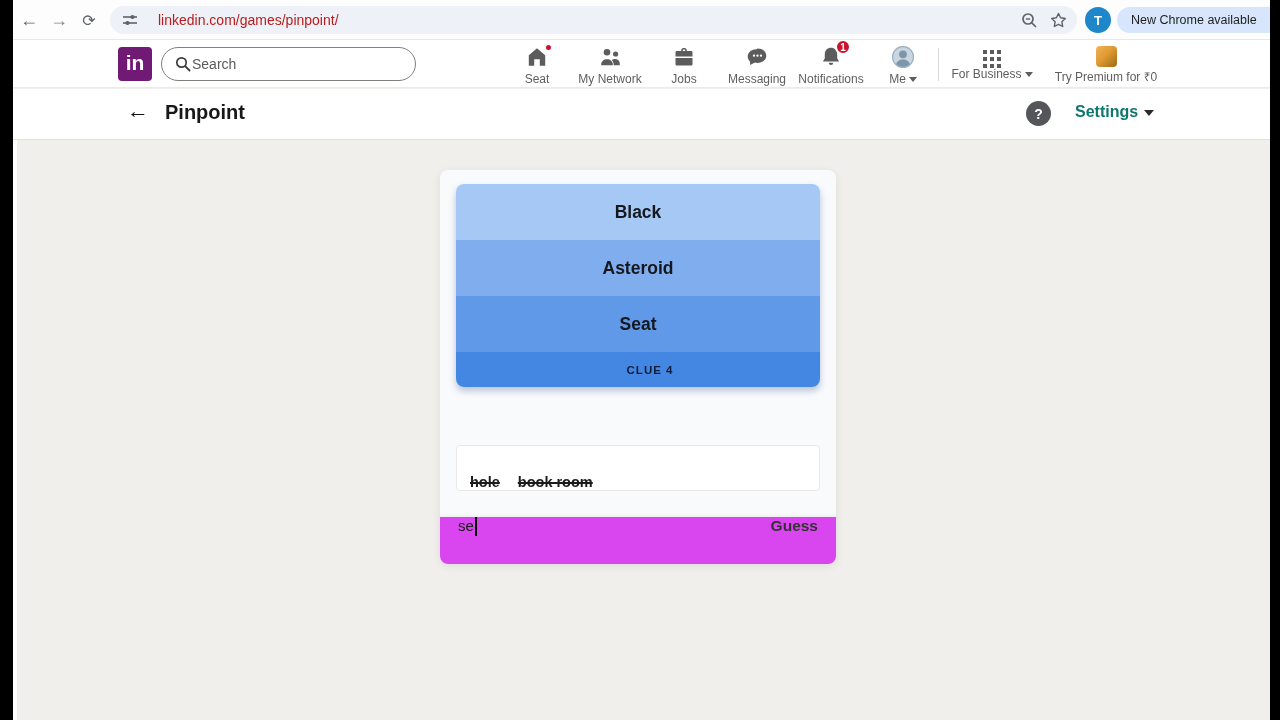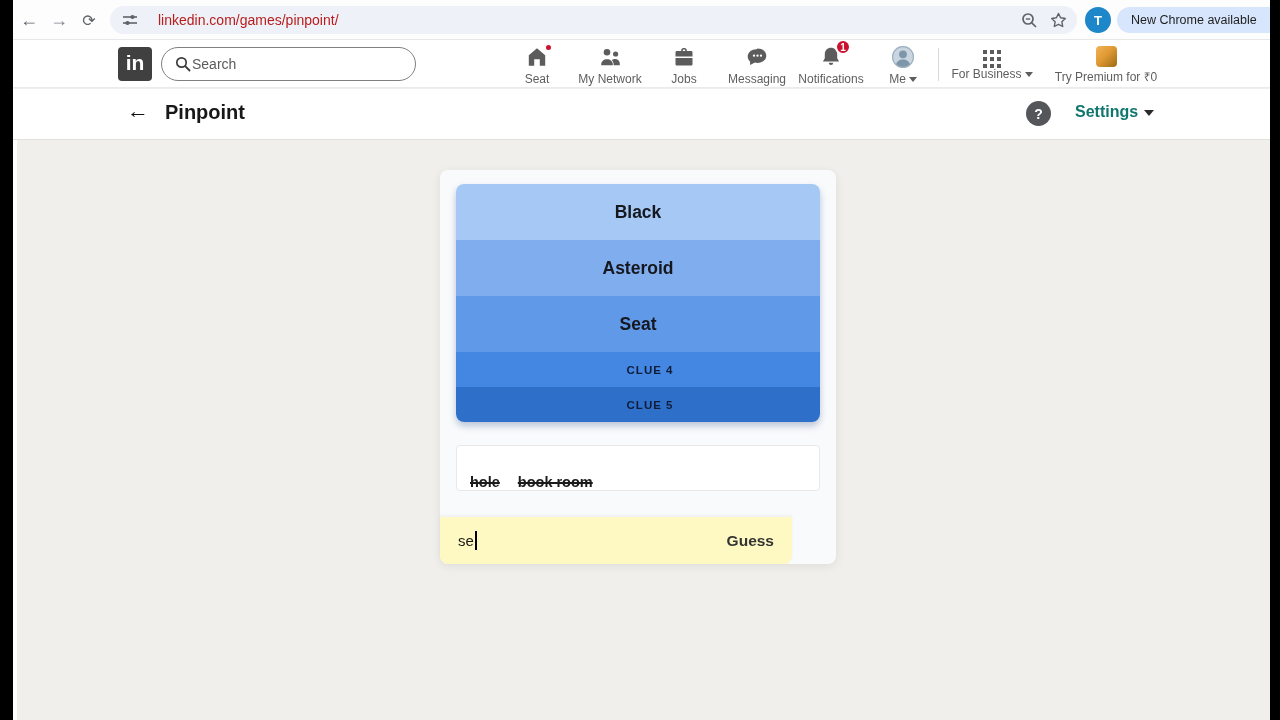--- a/index.html
+++ b/index.html
@@ -22,21 +22,21 @@
   .url-text { margin-left:20px; font-size:14px; color:#b91c1c; white-space:nowrap; }
   .omni-right { position:absolute; right:10px; top:0; height:28px; display:flex; align-items:center; gap:12px; color:#5f6368; }
   .omni-icon { width:17px; height:17px; }
   .chrome-avatar { position:absolute; left:1072px; top:7px; width:26px; height:26px; border-radius:50%; background:#1e87c9; color:#fff; font-size:13px; font-weight:700; display:flex; align-items:center; justify-content:center; }
   .update-pill { position:absolute; left:1104px; top:7px; height:26px; background:#d7e6fc; border-radius:13px; display:flex; align-items:center; padding:0 10px 0 14px; gap:10px; }
   .update-pill span { font-size:12.5px; color:#1f1f1f; white-space:nowrap; }
   .kebab { color:#1f3354; font-size:13px; font-weight:700; letter-spacing:0; line-height:1; }
 
   
   .li-header { position:absolute; left:13px; top:40px; width:1257px; height:48px; background:#fff; border-bottom:1px solid #ebebeb; z-index:20; }
-  .li-logo { position:absolute; left:105px; top:7px; width:34px; height:34px; background:#404040; border-radius:4px; color:#fff; font-weight:800; font-size:21px; display:flex; align-items:center; justify-content:center; padding-bottom:2px; }
+  .li-logo { position:absolute; left:105px; top:7px; width:34px; height:34px; background:#701a75; border-radius:4px; color:#fff; font-weight:800; font-size:21px; display:flex; align-items:center; justify-content:center; padding-bottom:2px; }
   .li-search { position:absolute; left:148px; top:7px; width:255px; height:34px; border:1px solid #81807e; border-radius:17px; background:#fff; display:flex; align-items:center; }
   .li-search svg { margin-left:13px; }
   .li-search input { border:none; outline:none; background:transparent; font-size:14px; color:#333; margin-left:1px; width:190px; font-family:"Liberation Sans", sans-serif; }
   .li-search input::placeholder { color:#5b5b5b; opacity:1; }
 
   .nav-item { position:absolute; top:0; width:86px; height:48px; text-align:center; color:#5c5c5c; cursor:pointer; }
   .nav-icon-wrap { position:relative; display:inline-block; margin-top:5px; height:24px; }
   .nav-label { font-size:12px; color:#5e5e5e; margin-top:0px; white-space:nowrap; line-height:1.1; }
   .badge-dot { position:absolute; top:-2px; right:-4px; width:9px; height:9px; background:#cb112d; border:2px solid #fff; border-radius:50%; }
   .badge-count { position:absolute; top:-6px; right:-8px; min-width:16px; height:16px; background:#cb112d; border:2px solid #fff; border-radius:9px; color:#fff; font-size:10px; font-weight:700; display:flex; align-items:center; justify-content:center; padding:0 2px; }
@@ -58,21 +58,21 @@
   
   .game-card { position:absolute; left:440px; top:162px; width:396px; height:394px; background:#f9fafc; border-radius:8px; box-shadow:0 2px 10px rgba(0,0,0,0.08); z-index:5;margin-top:8px; }
   .clue-stack { position:absolute; left:16px; top:14px; width:364px; border-radius:8px; overflow:hidden; box-shadow:0 4px 7px rgba(20,60,120,0.28); }
   .clue-bar { display:flex; align-items:center; justify-content:center; }
   .clue-revealed { height:56px; font-size:17.5px; font-weight:700; color:#15181e; }
   .clue-hidden { height:35px; font-size:11.5px; font-weight:700; letter-spacing:1px; color:#0f1d38;padding-left:24px; }
 
   .guess-box { position:absolute; left:16px; top:275px; width:364px; height:46px; background:#fff; border:1px solid #e8e8e6; border-radius:4px; display:flex; align-items:flex-end; padding-left:13px; gap:18px; }
   .guess-word { font-size:14.5px; font-weight:700; color:#1b1b1b; text-decoration:line-through; text-decoration-thickness:2px; white-space:nowrap; }
 
-  .input-row { position:absolute; left:0; top:346px; width:352px; height:48px; background:#fef9c3; border-radius:0 0 8px 8px; border-top:1px solid #f1f1f1; box-shadow:0 -1px 3px rgba(0,0,0,0.04); display:flex; align-items:center; }
+  .input-row { position:absolute; left:0; top:346px; width:396px; height:48px; background:#d946ef; border-radius:0 0 8px 8px; border-top:1px solid #f1f1f1; box-shadow:0 -1px 3px rgba(0,0,0,0.04); display:flex; align-items:flex-start; }
   .guess-input-text { margin-left:18px; font-size:15px; color:#191919; }
   .caret { display:inline-block; width:2px; height:19px; background:#000; margin-left:1px; vertical-align:middle; }
   .guess-btn { position:absolute; right:18px; font-size:15.5px; font-weight:700; color:#333; cursor:pointer; }
 
   svg { display:block; }
 </style>
 </head>
 <body>
 
 <div class="frame">
@@ -223,21 +223,20 @@
     <div class="settings-btn"><span>Settings</span><span class="chev"></span></div>
   </div>
 
   <div class="game-card">
 
     <div class="clue-stack">
       <div class="clue-bar clue-revealed" style="background: rgb(166, 200, 245);">Black</div>
       <div class="clue-bar clue-revealed" style="background: rgb(128, 173, 238);">Asteroid</div>
       <div class="clue-bar clue-revealed" style="background: rgb(97, 153, 233);">Seat</div>
       <div class="clue-bar clue-hidden" style="background: rgb(67, 135, 227);">CLUE 4</div>
-      <div class="clue-bar clue-hidden" style="background: rgb(46, 112, 201);">CLUE 5</div>
     </div>
 
     <div class="guess-box">
       <span class="guess-word">hole</span>
       <span class="guess-word">book room</span>
     </div>
 
     <div class="input-row">
       <span class="guess-input-text">se</span>
         <span class="caret"></span>

